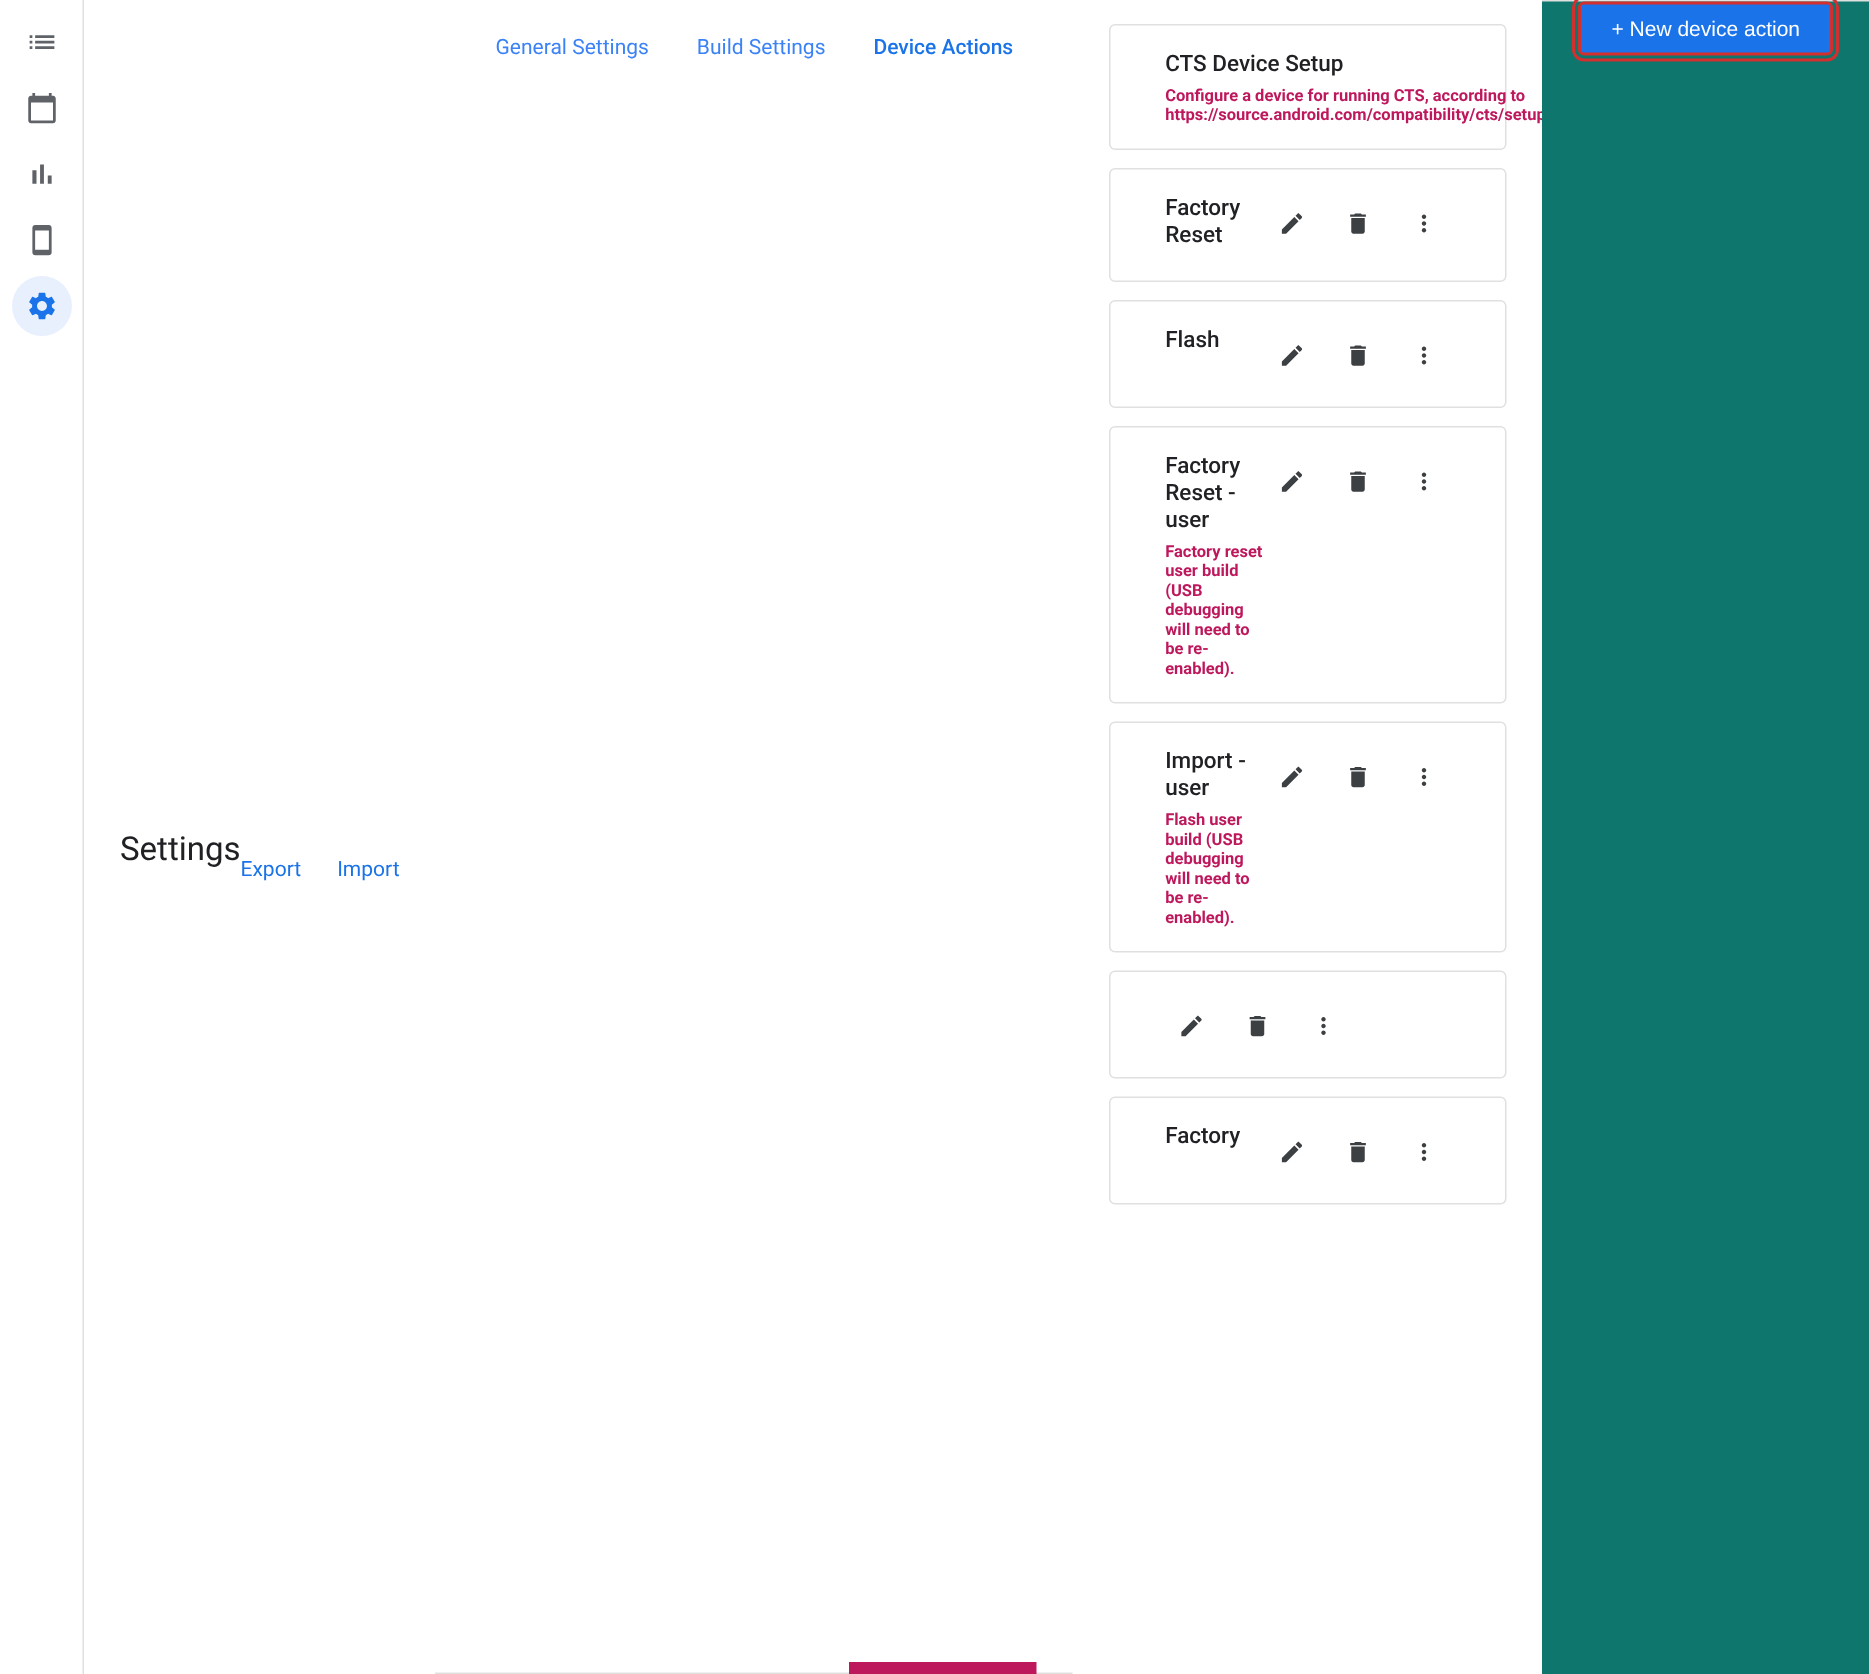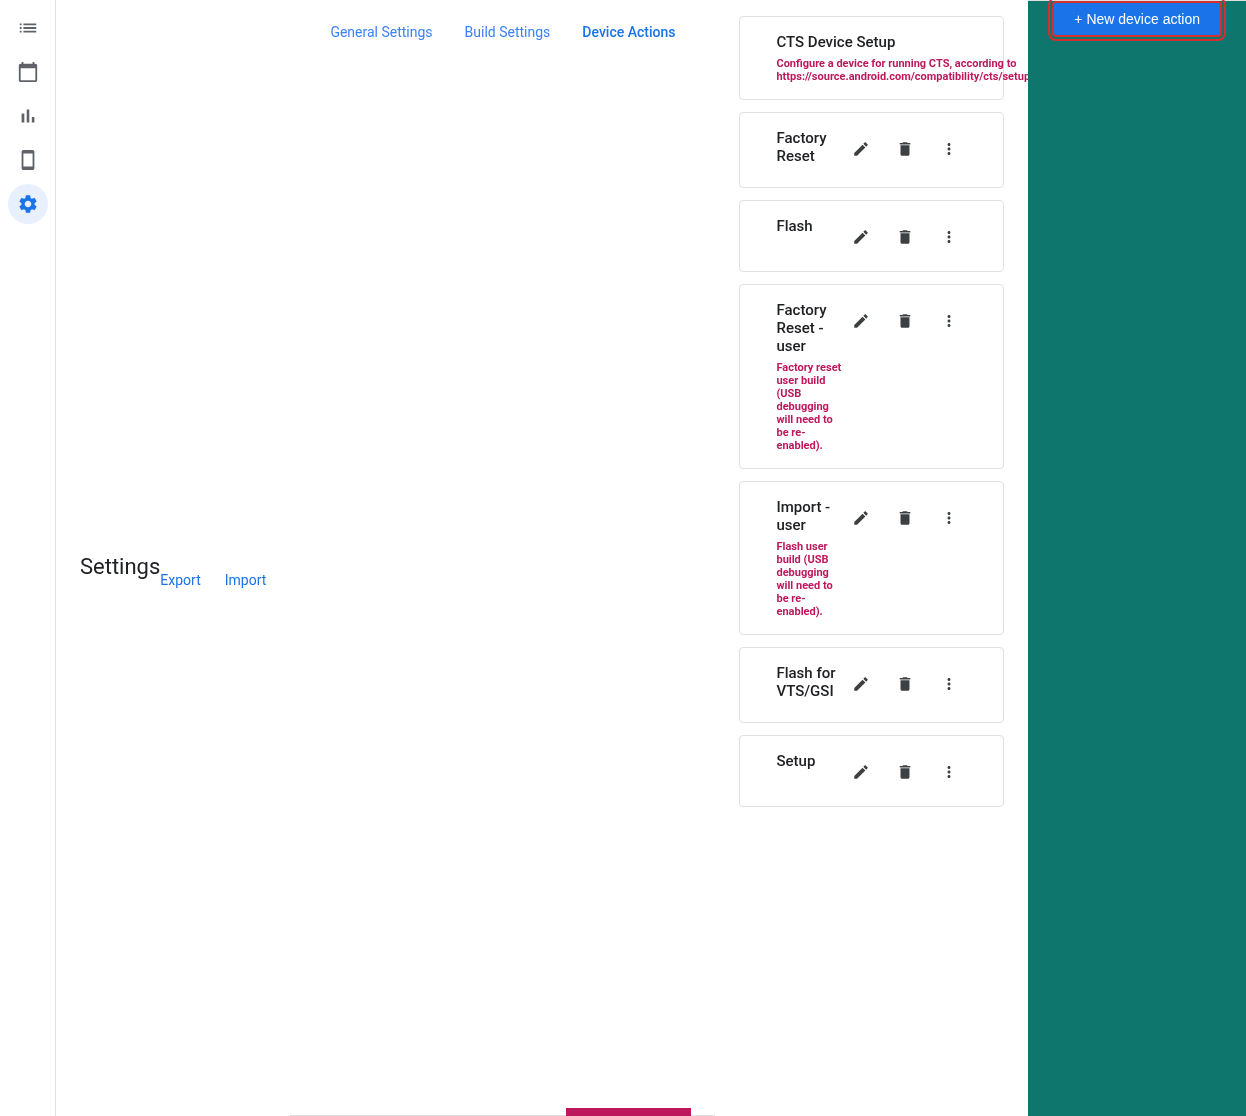--- a/index.html
+++ b/index.html
@@ -312,44 +312,41 @@
             </svg>
           </div>
           <div class="icon-btn">
             <svg viewBox="0 0 24 24">
               <path d="M12 8c1.1 0 2-.9 2-2s-.9-2-2-2-2 .9-2 2 .9 2 2 2zm0 2c-1.1 0-2 .9-2 2s.9 2 2 2 2-.9 2-2-.9-2-2-2zm0 6c-1.1 0-2 .9-2 2s.9 2 2 2 2-.9 2-2-.9-2-2-2z"></path>
             </svg>
           </div>
         </div>
       </div>
       <div class="action-card">
-        <div class="action-card-content">
-          <div class="action-card-title">Flash for VTS/GSI</div>
-        </div>
-        <div class="action-card-icons">
-          <div class="icon-btn">
-            <svg viewBox="0 0 24 24">
-              <path d="M3 17.25V21h3.75L17.81 9.94l-3.75-3.75L3 17.25zM20.71 7.04c.39-.39.39-1.02 0-1.41l-2.34-2.34c-.39-.39-1.02-.39-1.41 0l-1.83 1.83 3.75 3.75 1.83-1.83z"></path>
-            </svg>
-          </div>
-          <div class="icon-btn">
-            <svg viewBox="0 0 24 24">
-              <path d="M6 19c0 1.1.9 2 2 2h8c1.1 0 2-.9 2-2V7H6v12zM19 4h-3.5l-1-1h-5l-1 1H5v2h14V4z"></path>
-            </svg>
-          </div>
-          <div class="icon-btn">
-            <svg viewBox="0 0 24 24">
-              <path d="M12 8c1.1 0 2-.9 2-2s-.9-2-2-2-2 .9-2 2 .9 2 2 2zm0 2c-1.1 0-2 .9-2 2s.9 2 2 2 2-.9 2-2-.9-2-2-2zm0 6c-1.1 0-2 .9-2 2s.9 2 2 2 2-.9 2-2-.9-2-2-2z"></path>
-            </svg>
-          </div>
-        </div>
-      </div>
-      <div class="action-card">
-        <div class="action-card-content">
-          <div class="action-card-title">Setup</div>
+        <div class="action-card-icons">
+          <div class="icon-btn">
+            <svg viewBox="0 0 24 24">
+              <path d="M3 17.25V21h3.75L17.81 9.94l-3.75-3.75L3 17.25zM20.71 7.04c.39-.39.39-1.02 0-1.41l-2.34-2.34c-.39-.39-1.02-.39-1.41 0l-1.83 1.83 3.75 3.75 1.83-1.83z"></path>
+            </svg>
+          </div>
+          <div class="icon-btn">
+            <svg viewBox="0 0 24 24">
+              <path d="M6 19c0 1.1.9 2 2 2h8c1.1 0 2-.9 2-2V7H6v12zM19 4h-3.5l-1-1h-5l-1 1H5v2h14V4z"></path>
+            </svg>
+          </div>
+          <div class="icon-btn">
+            <svg viewBox="0 0 24 24">
+              <path d="M12 8c1.1 0 2-.9 2-2s-.9-2-2-2-2 .9-2 2 .9 2 2 2zm0 2c-1.1 0-2 .9-2 2s.9 2 2 2 2-.9 2-2-.9-2-2-2zm0 6c-1.1 0-2 .9-2 2s.9 2 2 2 2-.9 2-2-.9-2-2-2z"></path>
+            </svg>
+          </div>
+        </div>
+      </div>
+      <div class="action-card">
+        <div class="action-card-content">
+          <div class="action-card-title">Factory</div>
         </div>
         <div class="action-card-icons">
           <div class="icon-btn">
             <svg viewBox="0 0 24 24">
               <path d="M3 17.25V21h3.75L17.81 9.94l-3.75-3.75L3 17.25zM20.71 7.04c.39-.39.39-1.02 0-1.41l-2.34-2.34c-.39-.39-1.02-.39-1.41 0l-1.83 1.83 3.75 3.75 1.83-1.83z"></path>
             </svg>
           </div>
           <div class="icon-btn">
             <svg viewBox="0 0 24 24">
               <path d="M6 19c0 1.1.9 2 2 2h8c1.1 0 2-.9 2-2V7H6v12zM19 4h-3.5l-1-1h-5l-1 1H5v2h14V4z"></path>

